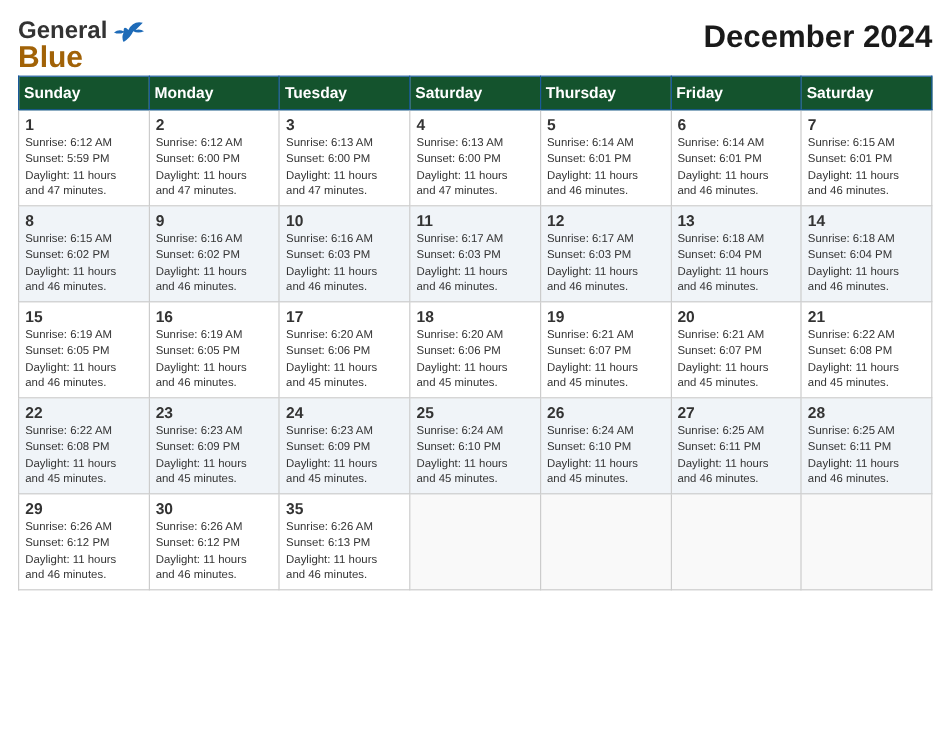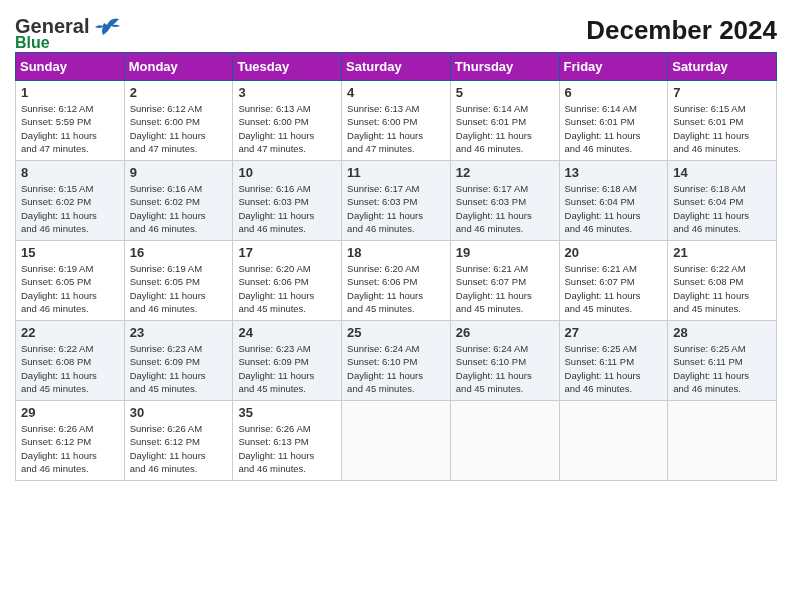--- a/index.html
+++ b/index.html
@@ -35,21 +35,21 @@
     }
     .location {
       font-size: 14px;
       color: #555;
     }
     table {
       width: 100%;
       border-collapse: collapse;
     }
     thead tr th {
-      background: #a21caf;
+      background: #14532d;
       color: #fff;
       font-size: 13px;
       font-weight: bold;
       padding: 6px 4px;
       border: 1px solid #1a5a9a;
       text-align: left;
     }
     tbody tr td {
       border: 1px solid #ccc;
       vertical-align: top;
@@ -82,21 +82,21 @@
 <body>
 
 <div class="header">
   <div class="logo">
     <div class="logo-row">
       <span style="font-size:20px;font-weight:bold;color:#333;">General</span>
       <svg width="28" height="20" viewBox="0 0 28 20">
         <path d="M14 8 Q18 0 26 2 Q22 6 20 8 Q24 7 27 9 Q22 11 18 9 Q16 14 10 18 Q8 14 10 10 Q6 12 2 10 Q6 7 10 9 Q10 4 14 8Z" fill="#1e6bb8"></path>
       </svg>
     </div>
-    <span style="font-size:16px;font-weight:bold;color:#15803d;margin-top:-4px;">Blue</span>
+    <span style="font-size:25px;font-weight:bold;color:#a16207;margin-top:-4px;">Blue</span>
   </div>
   <div class="title-area">
     <div class="month-year">December 2024</div>
   </div>
 </div>
 
 <table>
   <thead>
     <tr id="header-row">
         <th>Sunday</th>

